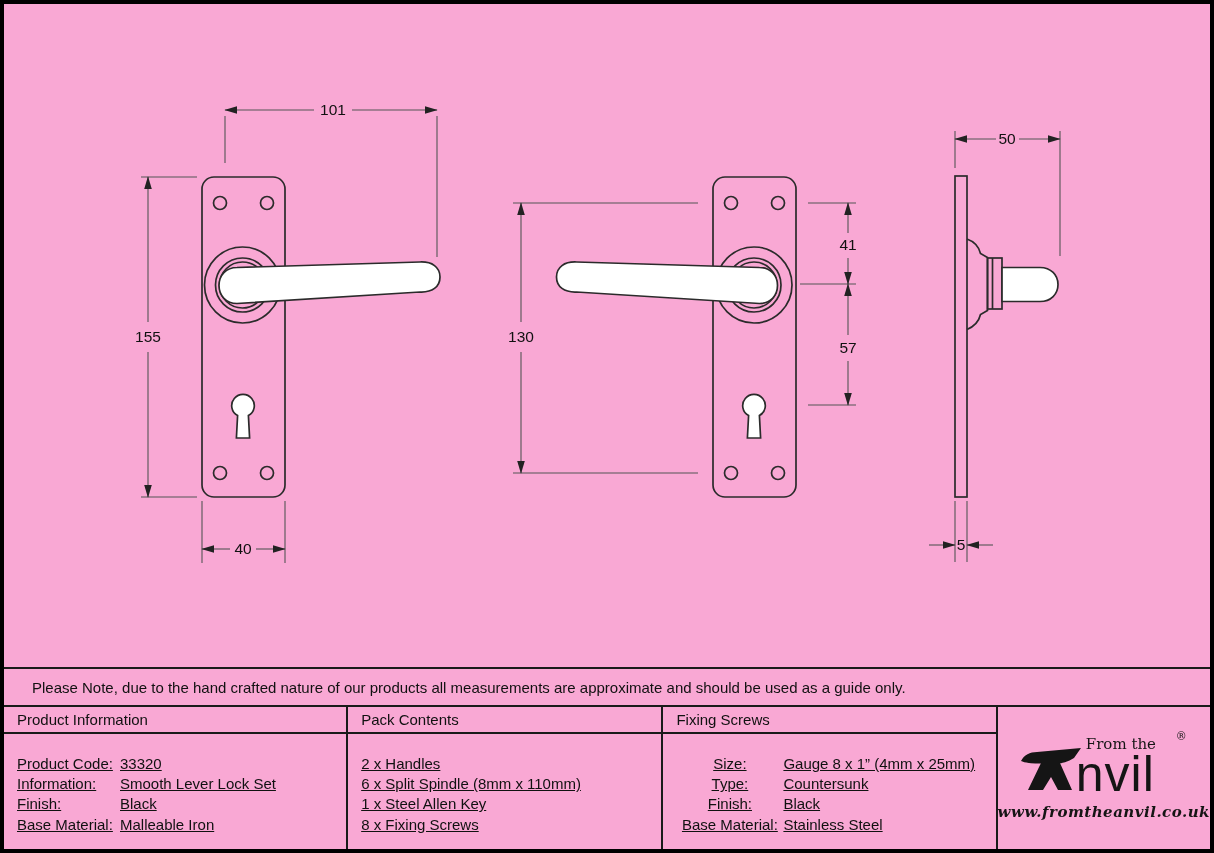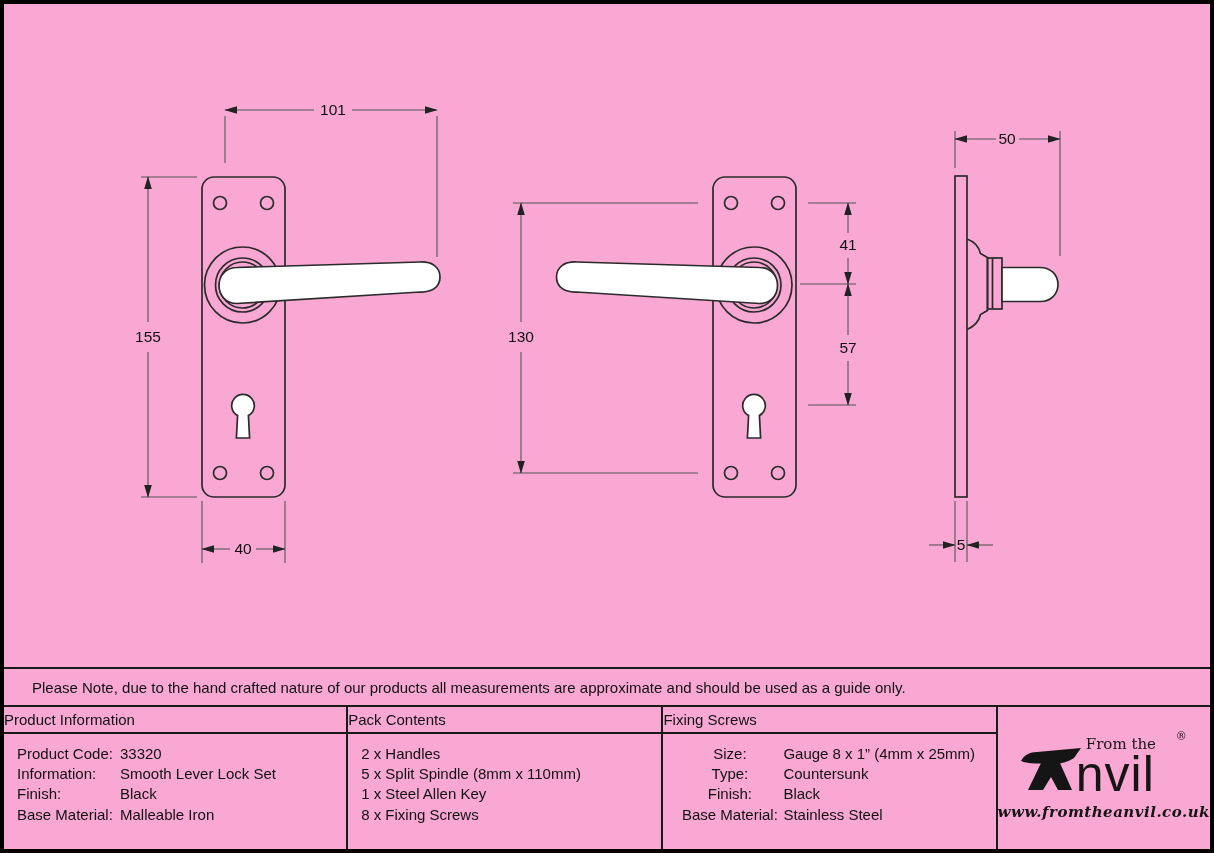--- a/index.html
+++ b/index.html
@@ -25,23 +25,23 @@
 
   .info-table{flex:1;border-top:2px solid #1a1a1a;display:flex;min-height:0;}
   .col{box-sizing:border-box;display:flex;flex-direction:column;}
   .col-product{width:343px;}
   .col-pack{width:316px;border-left:2px solid #1a1a1a;}
   .col-screws{width:335px;border-left:2px solid #1a1a1a;}
   .logo-cell{flex:1;border-left:2px solid #1a1a1a;display:flex;flex-direction:column;align-items:center;justify-content:center;}
   .col-header{
     box-sizing:border-box;height:27px;flex:0 0 27px;
     border-bottom:2px solid #1a1a1a;
-    display:flex;align-items:center;font-size:15px;
-  }
-  .col-body{padding:10px 4px 0 13px;font-size:15px;line-height:20.2px;}
+    display:flex;align-items:center;padding-left:13px;font-size:15px;
+  }
+  .col-body{padding:20px 4px 0 13px;font-size:15px;line-height:20.2px;text-decoration:underline;}
   .kv-row{display:flex;}
   .kv-label{flex-shrink:0;}
   .col-product .kv-label{width:103px;}
   .col-screws .kv-label{width:107px;text-align:center;}
 
   .logo-block{position:relative;width:168px;height:64px;}
   .anvil-glyph{position:absolute;left:0;top:12px;width:62px;height:46px;}
   .logo-nvil{
     position:absolute;left:56px;bottom:0px;
     font-family:Liberation Sans, sans-serif;font-size:50px;line-height:1;
@@ -191,21 +191,21 @@
           <span class="kv-label">Base Material:</span>
           <span class="kv-value">Malleable Iron</span>
         </div>
       </div>
     </div>
 
     <div class="col col-pack">
       <div class="col-header">Pack Contents</div>
       <div class="col-body">
         <div>2 x Handles</div>
-        <div>5 x Split Spindle (8mm x 110mm)</div>
+        <div>6 x Split Spindle (8mm x 110mm)</div>
         <div>1 x Steel Allen Key</div>
         <div>8 x Fixing Screws</div>
       </div>
     </div>
 
     <div class="col col-screws">
       <div class="col-header">Fixing Screws</div>
       <div class="col-body">
         <div class="kv-row">
           <span class="kv-label">Size:</span>

